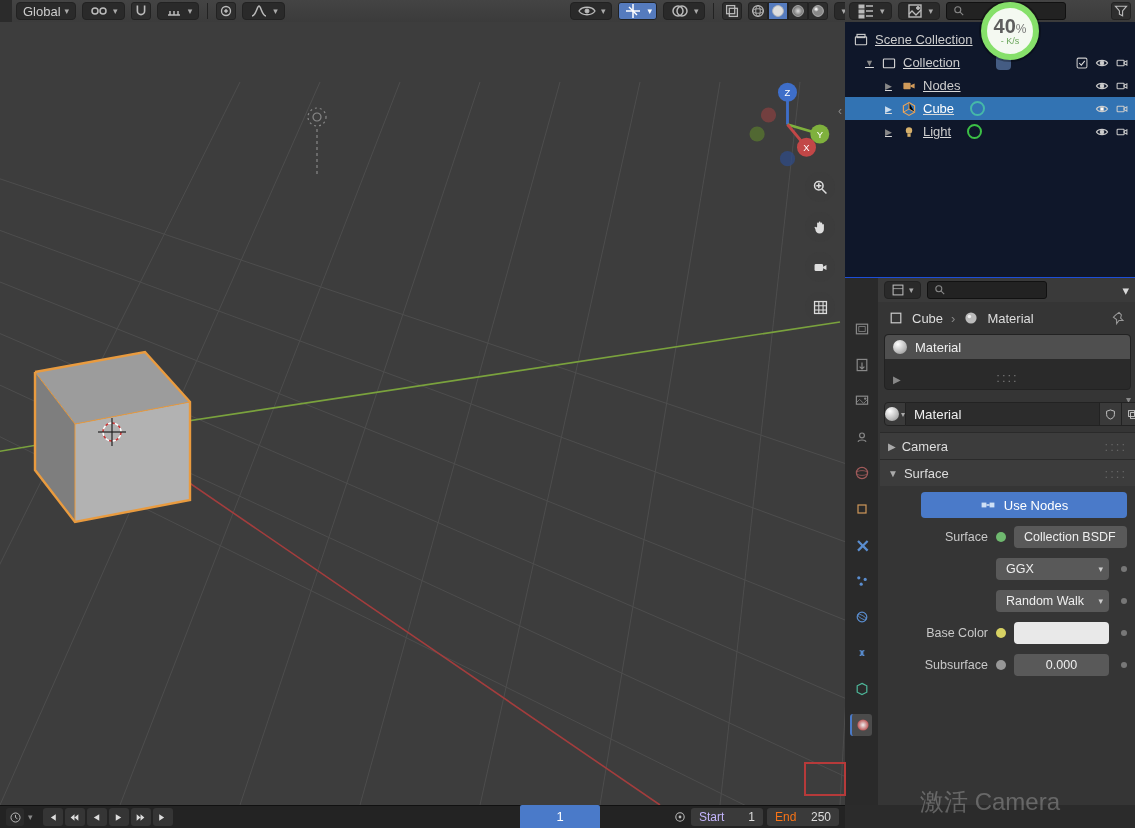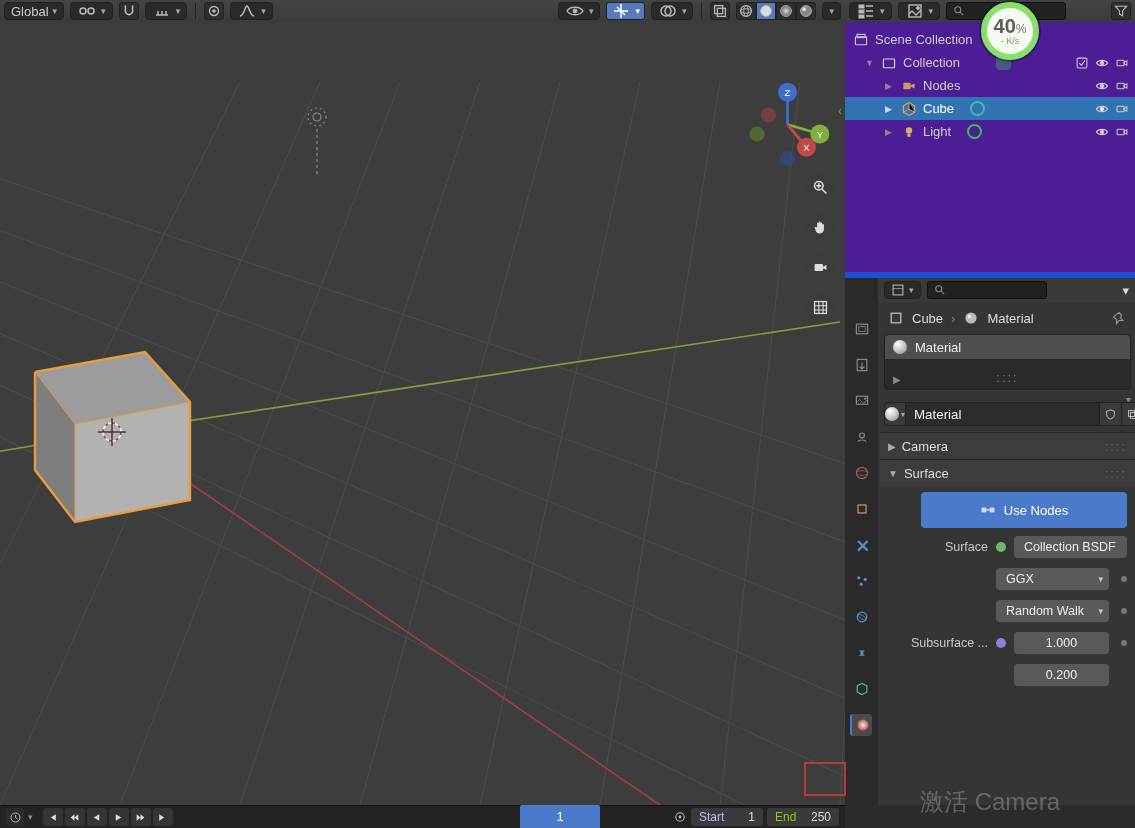--- a/index.html
+++ b/index.html
@@ -18,21 +18,21 @@
     --border:#1e1e1e;
     --input:#545454;
     --number-field:#595959;
   }
   *{box-sizing:border-box;font-family:-apple-system,BlinkMacSystemFont,"Segoe UI",Arial,sans-serif;}
   body{margin:0;width:1135px;height:828px;background:var(--bg);color:var(--text);font-size:13px;overflow:hidden;position:relative;}
   svg{display:block;}
   .hdr-icon{width:20px;height:20px;fill:#b8b8b8;stroke:#b8b8b8;display:flex;align-items:center;justify-content:center;}
 
   
-  .top-bar{position:absolute;left:0;top:0;height:22px;width:845px;display:flex;align-items:center;gap:6px;padding:0 4px;background:linear-gradient(#444,#3b3b3b);}
+  .top-bar{position:absolute;left:12px;top:0;height:22px;width:845px;display:flex;align-items:center;gap:6px;padding:0 4px;background:linear-gradient(#444,#3b3b3b);}
   .top-right{position:absolute;right:0;top:0;height:22px;width:290px;display:flex;align-items:center;gap:6px;padding:0 4px;background:linear-gradient(#444,#3b3b3b);}
   .dd{display:inline-flex;align-items:center;gap:4px;background:#2a2a2a;border-radius:4px;padding:2px 6px;color:#ccc;cursor:pointer;border:1px solid #222;height:18px;}
   .dd .chev{font-size:9px;color:#aaa;}
   .t-btn{width:20px;height:18px;display:inline-flex;align-items:center;justify-content:center;background:#2e2e2e;border-radius:3px;border:1px solid #222;}
   .t-btn.on{background:var(--blue);}
   .sep{width:1px;height:16px;background:#222;margin:0 2px;}
   .spacer{flex:1;}
 
   
   .sub-bar{position:absolute;right:290px;top:26px;display:flex;justify-content:flex-end;padding:4px 8px;}
@@ -41,21 +41,21 @@
   
   .viewport{position:absolute;left:0;top:22px;width:845px;height:783px;background:#3d3d3d;}
   .vp-svg{width:100%;height:100%;}
   .collapse-handle{position:absolute;right:3px;top:82px;color:#888;font-size:12px;cursor:pointer;}
   .gizmo-stack{position:absolute;right:10px;top:150px;display:flex;flex-direction:column;gap:10px;align-items:center;}
   .giz-btn{width:30px;height:30px;border-radius:50%;background:rgba(60,60,60,.55);display:flex;align-items:center;justify-content:center;color:#ccc;font-size:15px;cursor:pointer;}
   .nav-gizmo{position:absolute;right:10px;top:55px;width:95px;height:95px;}
 
   
   .right-col{position:absolute;right:0;top:22px;width:290px;height:783px;display:flex;flex-direction:column;background:var(--panel-dark);}
-  .outliner{height:256px;background:#4c1d95;border-bottom:6px solid #1d4ed8;position:relative;overflow:hidden;} 
+  .outliner{height:256px;background:#0f172a;border-bottom:1px solid #1d4ed8;position:relative;overflow:hidden;text-decoration:underline;} 
   .ol-tree{padding-top:6px;color:#ccc;}
   .ol-row{display:flex;align-items:center;height:23px;padding-left:8px;gap:6px;position:relative;}
   .ol-row.sel{background:var(--hl-row);color:#fff;}
   .ol-row .arrow{width:10px;color:#888;font-size:9px;}
   .ol-row .label{flex:0 0 auto;}
   .ol-icons-right{margin-left:auto;display:flex;align-items:center;gap:6px;padding-right:6px;color:#bbb;}
   .ol-icons-right svg{width:14px;height:14px;fill:none;stroke:#ccc;stroke-width:1.5;}
   .inline-circ{width:15px;height:15px;border-radius:50%;border:2px solid #35a88d;margin-left:10px;}
   .inline-circ.green{border-color:#3cc046;}
   .inline-circ.box{border:none;background:#445c83;border-radius:4px;}
@@ -90,21 +90,21 @@
   .id-row .btns div{width:22px;height:24px;background:#3a3a3a;border:1px solid #222;border-left:none;display:flex;align-items:center;justify-content:center;color:#ccc;font-size:12px;}
   .id-row .btns div:last-child{border-radius:0 4px 4px 0;}
   .pin{margin-left:6px;}
 
   .panel-section{border-top:1px solid #2a2a2a;margin:0 -4px;}
   .panel-hdr{display:flex;align-items:center;gap:6px;height:26px;padding:0 8px;background:#3c3c3c;color:#ddd;cursor:pointer;}
   .panel-hdr .tri{font-size:10px;color:#aaa;}
   .panel-hdr .dots{margin-left:auto;color:#666;letter-spacing:2px;}
   .panel-body{padding:6px 8px 10px;}
 
-  .btn-full{height:36px;background:var(--blue-bright);color:#fff;border-radius:4px;display:flex;align-items:center;justify-content:center;gap:8px;font-size:13px;cursor:pointer;margin-left:33px;}
+  .btn-full{height:26px;background:var(--blue-bright);color:#fff;border-radius:4px;display:flex;align-items:center;justify-content:center;gap:8px;font-size:13px;cursor:pointer;margin-left:33px;}
   .btn-full svg{width:16px;height:16px;}
 
   .prop-row{display:flex;align-items:center;height:26px;gap:8px;margin-top:6px;}
   .prop-label{flex:0 0 100px;text-align:right;color:#c8c8c8;font-size:12.5px;white-space:nowrap;overflow:hidden;text-overflow:ellipsis;}
   .prop-field{flex:1;height:22px;background:var(--number-field);border-radius:4px;display:flex;align-items:center;justify-content:center;color:#eee;font-size:12.5px;position:relative;}
   .prop-field.left{justify-content:flex-start;padding-left:10px;}
   .prop-field .chev{position:absolute;right:6px;font-size:9px;color:#ccc;}
   .colordot{width:10px;height:10px;border-radius:50%;}
   .colordot.g{background:#6fb96f;}
   .colordot.y{background:#d7d263;}
@@ -674,38 +674,36 @@
           </div>
           <div class="prop-row">
             <div class="prop-label"></div>
             <div class="prop-field left">
               <span>Random Walk</span>
               <span class="chev">▾</span>
             </div>
             <span class="connector"></span>
           </div>
 
-
-
           <div class="prop-row">
-            <div class="prop-label">Subsurface ...</div>
-            <span class="colordot pu"></span>
+            <div class="prop-label">Base Color</div>
+            <span class="colordot y"></span>
+            <div class="swatch"></div>
+            <span class="connector"></span>
+          </div>
+
+          <div class="prop-row">
+            <div class="prop-label">Subsurface</div>
+            <span class="colordot gr"></span>
             <div class="prop-field">
-              <span>1.000</span>
+              <span>0.000</span>
             </div>
             <span class="connector"></span>
           </div>
-          <div class="prop-row">
-            <div class="prop-label"></div>
-            <span style="width:10px"></span>
-            <div class="prop-field">
-              <span>0.200</span>
-            </div>
-            <span class="connector" style="visibility:hidden"></span>
-          </div>
+
         </div>
       </div>
     </div>
   </div>
 </div>
 
 <div class="timeline">
   <div class="tl-dd">
     <svg width="13" height="13" viewBox="0 0 20 20">
         <circle cx="10" cy="10" r="7" fill="none" stroke="#bbb" stroke-width="1.5"></circle>
@@ -751,19 +749,19 @@
   </div>
   <svg width="14" height="14" viewBox="0 0 20 20" style="margin-left:90px">
       <circle cx="10" cy="10" r="6" fill="none" stroke="#bbb" stroke-width="1.5"></circle>
       <circle cx="10" cy="10" r="2" fill="#bbb"></circle>
     </svg>
   <div class="tl-field">
     <span style="color:#c4b5fd;margin-right:auto">Start</span>
     <span>1</span>
   </div>
   <div class="tl-field">
-    <span style="color:#84cc16;margin-right:auto">End</span>
+    <span style="color:#f97316;margin-right:auto">End</span>
     <span>250</span>
   </div>
 </div>
 
 <div class="red-box"></div>
 <div class="watermark">激活 Camera</div>
 
 </body></html>

